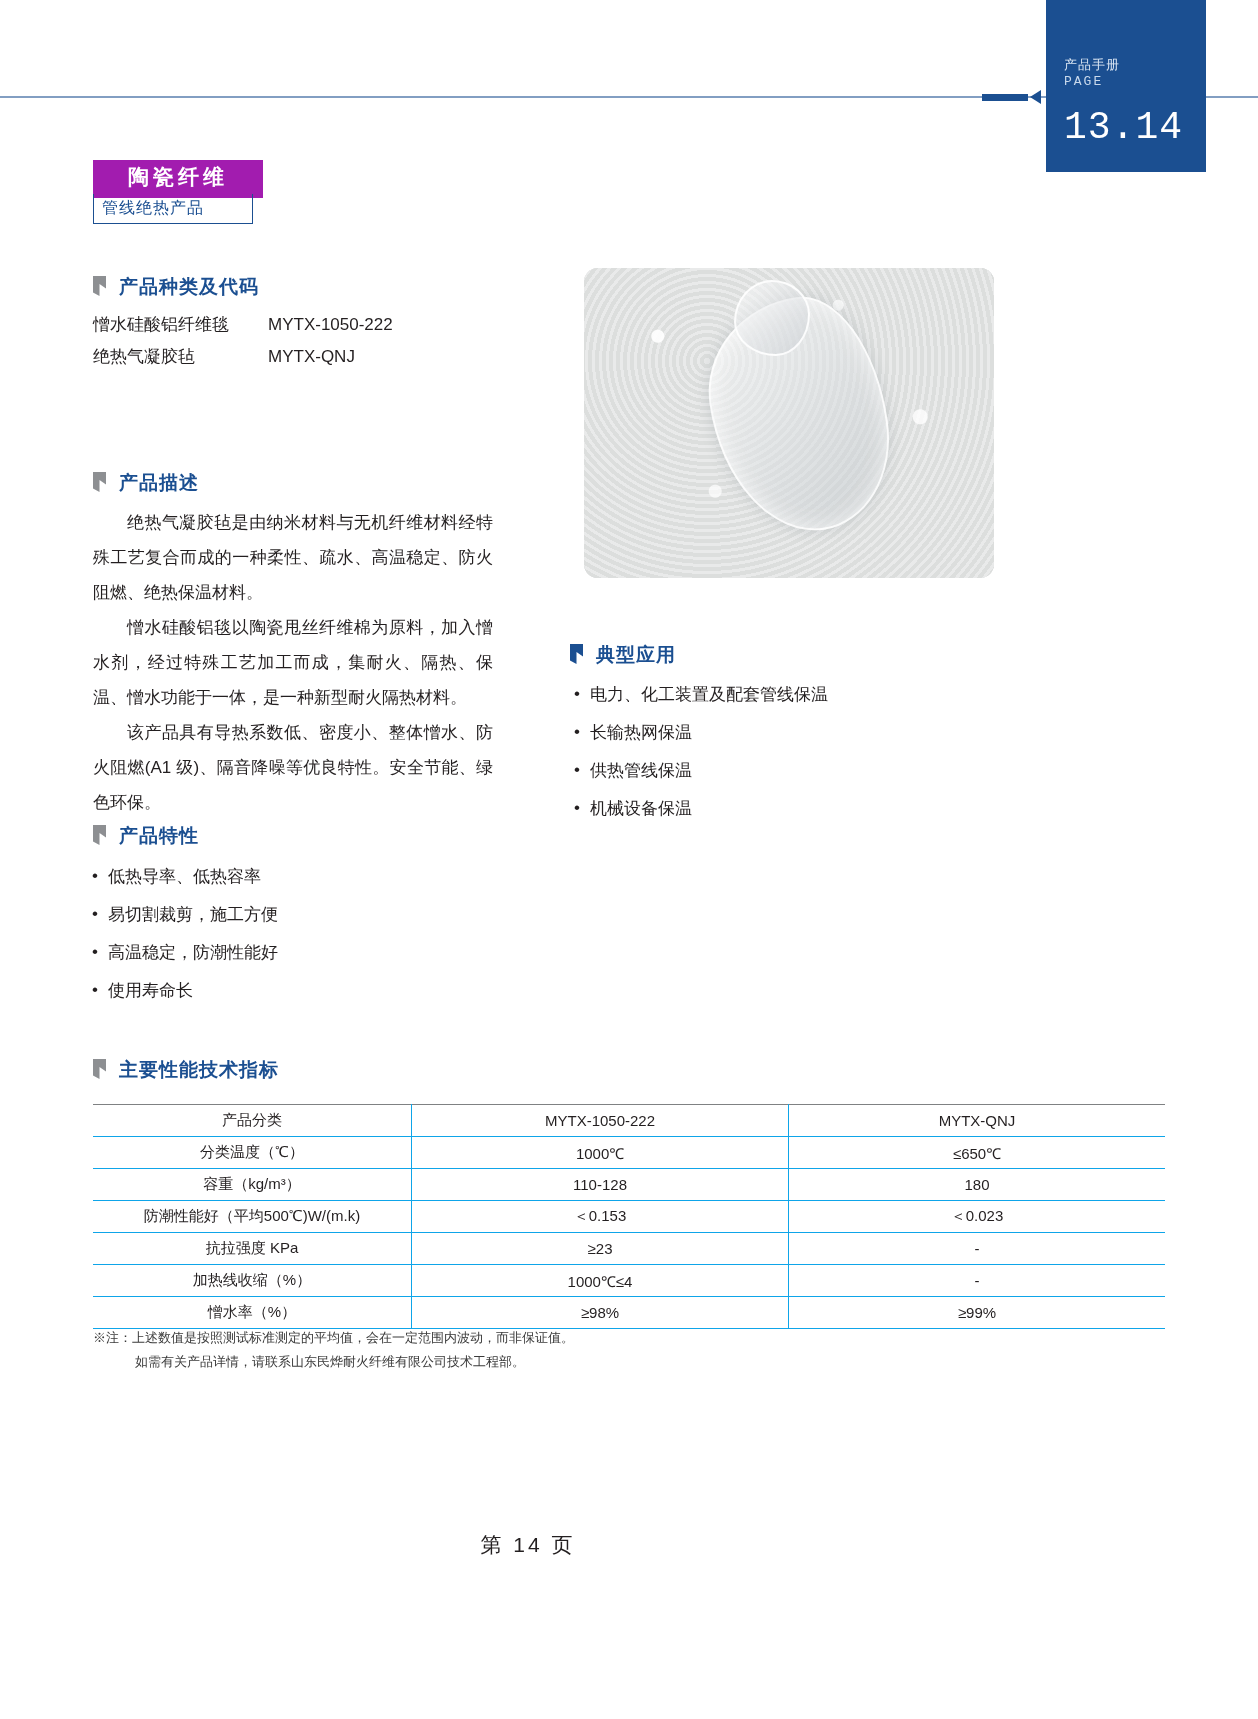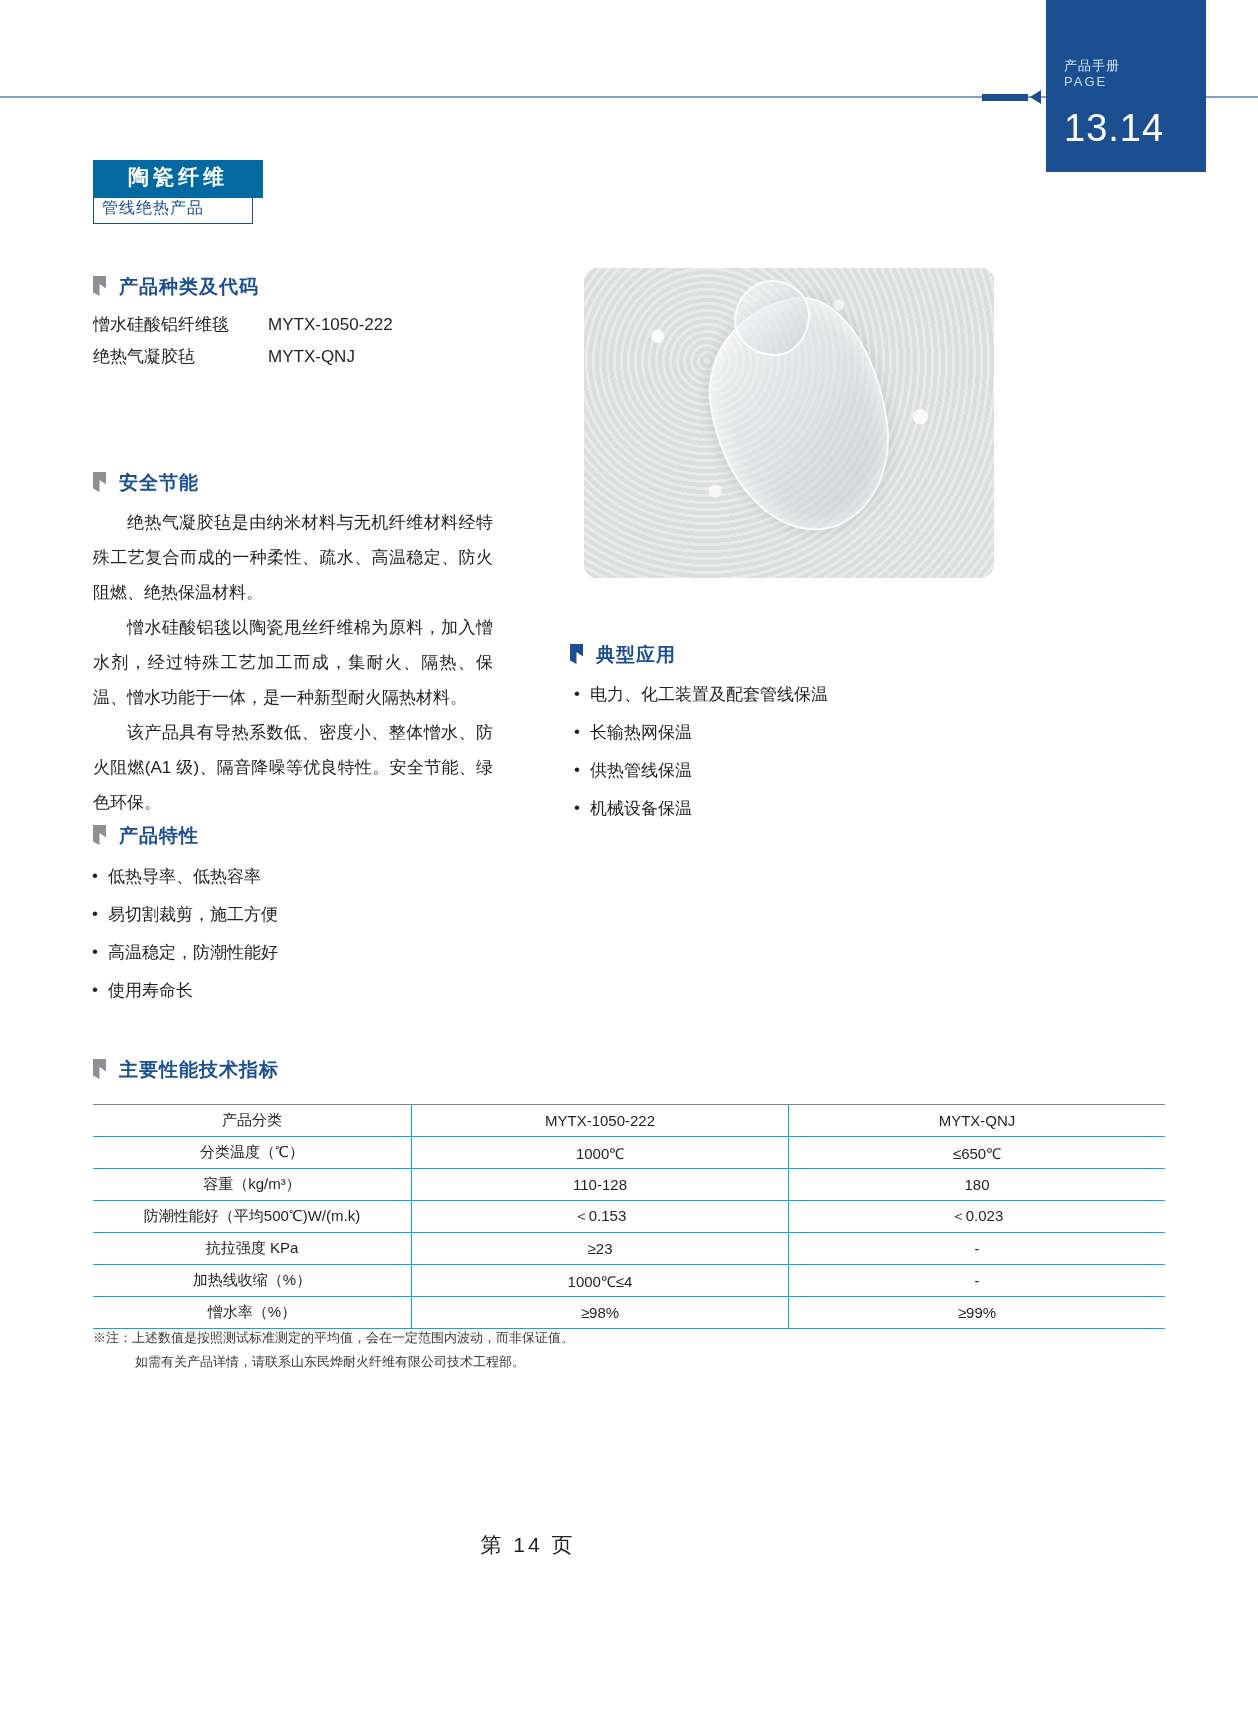--- a/index.html
+++ b/index.html
@@ -29,20 +29,21 @@
   .page-badge {
     position: absolute;
     right: 52px;
     top: 0;
     width: 160px;
     height: 172px;
     background: #1b4f91;
     color: #ffffff;
     box-sizing: border-box;
     padding: 58px 16px 16px 18px;
+    font-family: Liberation Mono, monospace;
   }
   .page-badge .mini-cn {
     font-size: 13px;
     line-height: 16px;
     letter-spacing: 1px;
     color: #dbe6f3;
   }
   .page-badge .mini-en {
     font-size: 13px;
     line-height: 16px;
@@ -107,21 +108,21 @@
     background: #1b4f91;
   }
 
   
   .title-main {
     position: absolute;
     left: 93px;
     top: 160px;
     width: 170px;
     height: 38px;
-    background: #0369a1;
+    background: #a21caf;
     color: #ffffff;
     font-size: 21px;
     line-height: 34px;
     letter-spacing: 4px;
     text-align: center;
     font-weight: 700;
   }
   .title-sub {
     position: absolute;
     left: 93px;
@@ -326,21 +327,21 @@
   <span class="flag gray"></span><span>产品种类及代码</span>
 </div>
 <div class="codes-row" style="left:93px; top:308px;">
   <span class="name">憎水硅酸铝纤维毯</span><span>MYTX-1050-222</span>
 </div>
 <div class="codes-row" style="left:93px; top:340px;">
   <span class="name">绝热气凝胶毡</span><span>MYTX-QNJ</span>
 </div>
 
 <div class="sec-head" style="left:93px; top:470px;">
-  <span class="flag gray"></span><span>安全节能</span>
+  <span class="flag gray"></span><span>产品描述</span>
 </div>
 <div class="desc">
   <p>绝热气凝胶毡是由纳米材料与无机纤维材料经特殊工艺复合而成的一种柔性、疏水、高温稳定、防火阻燃、绝热保温材料。</p>
   <p>憎水硅酸铝毯以陶瓷甩丝纤维棉为原料，加入憎水剂，经过特殊工艺加工而成，集耐火、隔热、保温、憎水功能于一体，是一种新型耐火隔热材料。</p>
   <p>该产品具有导热系数低、密度小、整体憎水、防火阻燃(A1 级)、隔音降噪等优良特性。安全节能、绿色环保。</p>
 </div>
 
 <div class="photo">
   <div class="tex"></div>
   <div class="drop"></div>

